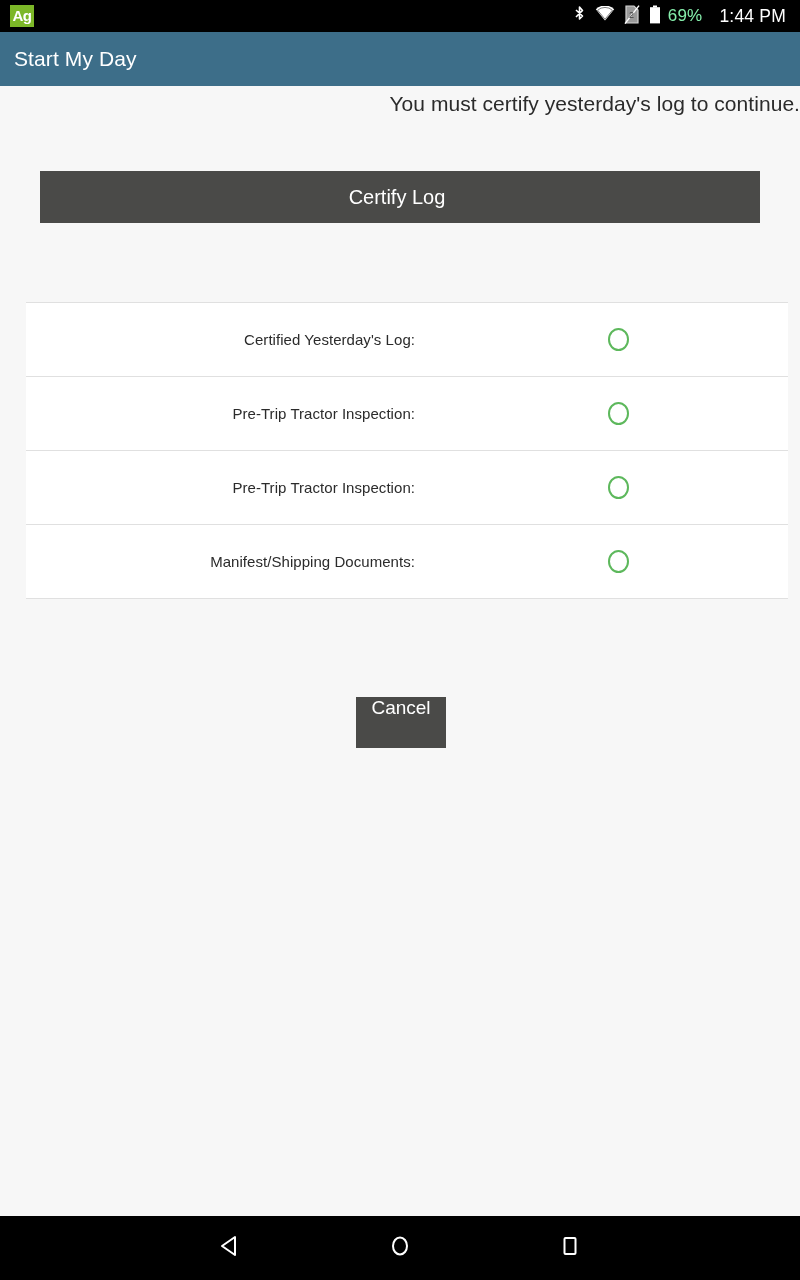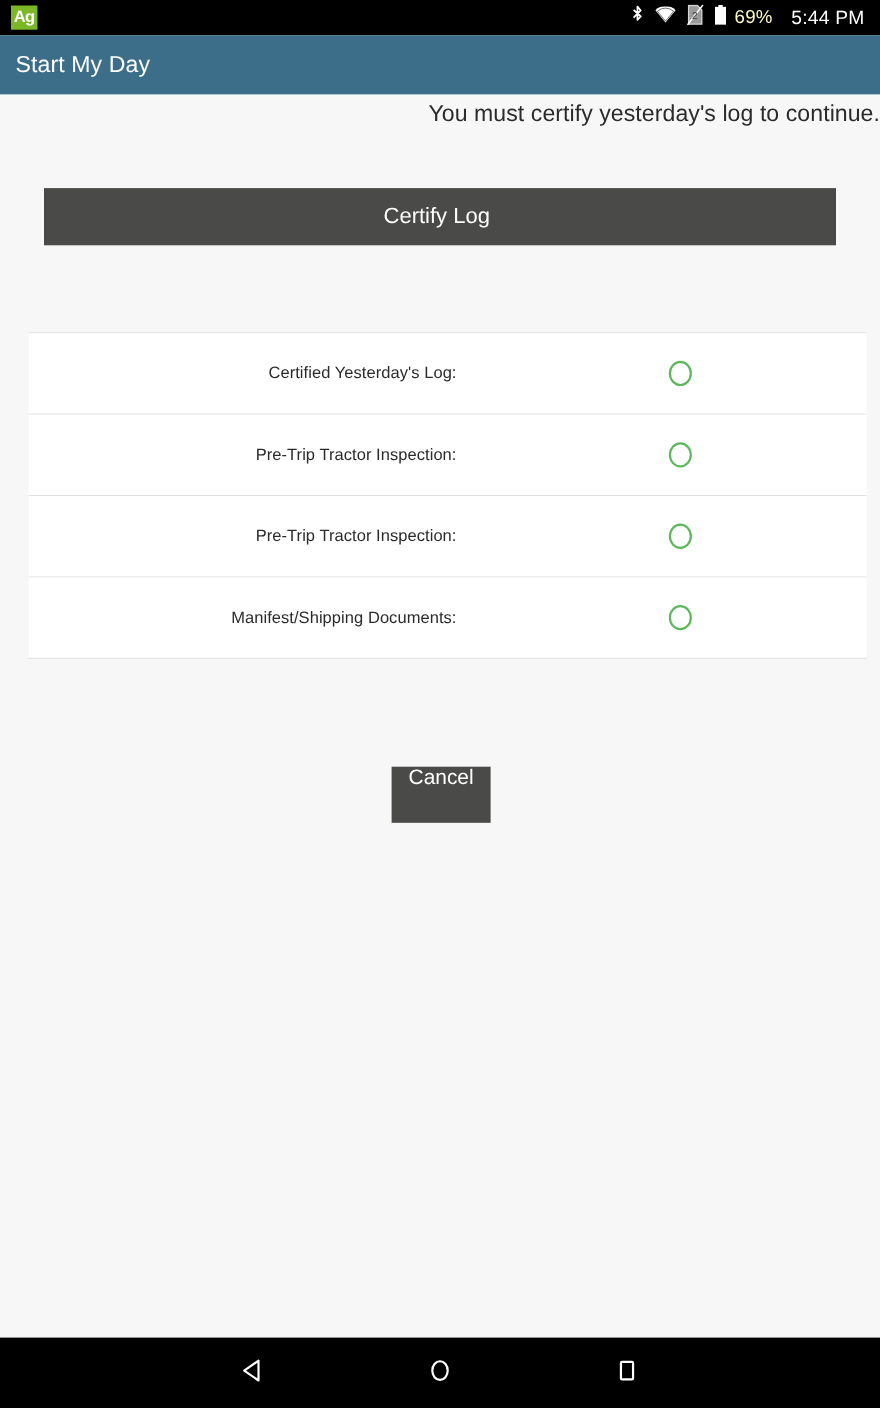--- a/index.html
+++ b/index.html
@@ -22,21 +22,21 @@
     font-size:15px; font-weight:bold; line-height:22px;
     text-align:center; letter-spacing:-0.5px;
     font-family:"Liberation Sans", sans-serif;
   }
   .status-right {
     margin-left:auto; margin-right:14px;
     display:flex; align-items:center; gap:9px;
   }
   .status-right .sicon { display:block; }
   .status-pct {
-    color:#fef9c3; font-size:17px; letter-spacing:0.2px;
+    color:#86efac; font-size:17px; letter-spacing:0.2px;
     margin-left:-2px;
     text-align:right;
   }
   .status-time {
     color:#ffffff; font-size:17.5px; margin-left:8px; letter-spacing:0.2px;
   }
 
   
   .appbar {
     position:absolute; top:32px; left:0; width:800px; height:54px;
@@ -137,21 +137,21 @@
       </span>
 
       <span class="sicon">
         <svg width="12" height="19" viewBox="0 0 12 19">
           <rect x="4" y="0.5" width="4" height="2" fill="#ffffff"></rect>
           <rect x="1" y="2.2" width="10" height="16.2" fill="#ffffff"></rect>
         </svg>
       </span>
 
       <span class="status-pct">69%</span>
-      <span class="status-time">5:44 PM</span>
+      <span class="status-time">1:44 PM</span>
     </div>
   </div>
 
   <div class="appbar">
     <div class="appbar-title">Start My Day</div>
   </div>
 
   <div class="content">
 
     <div class="notice">You must certify yesterday's log to continue.</div>

